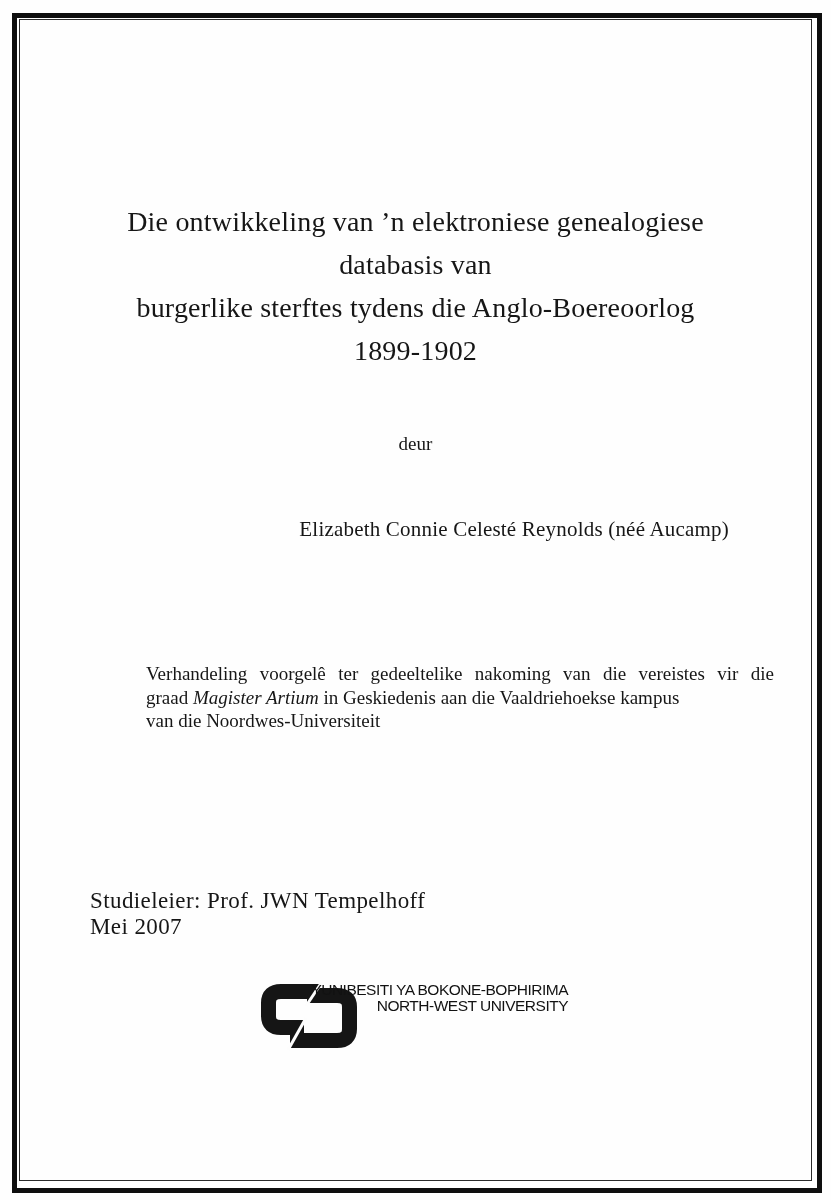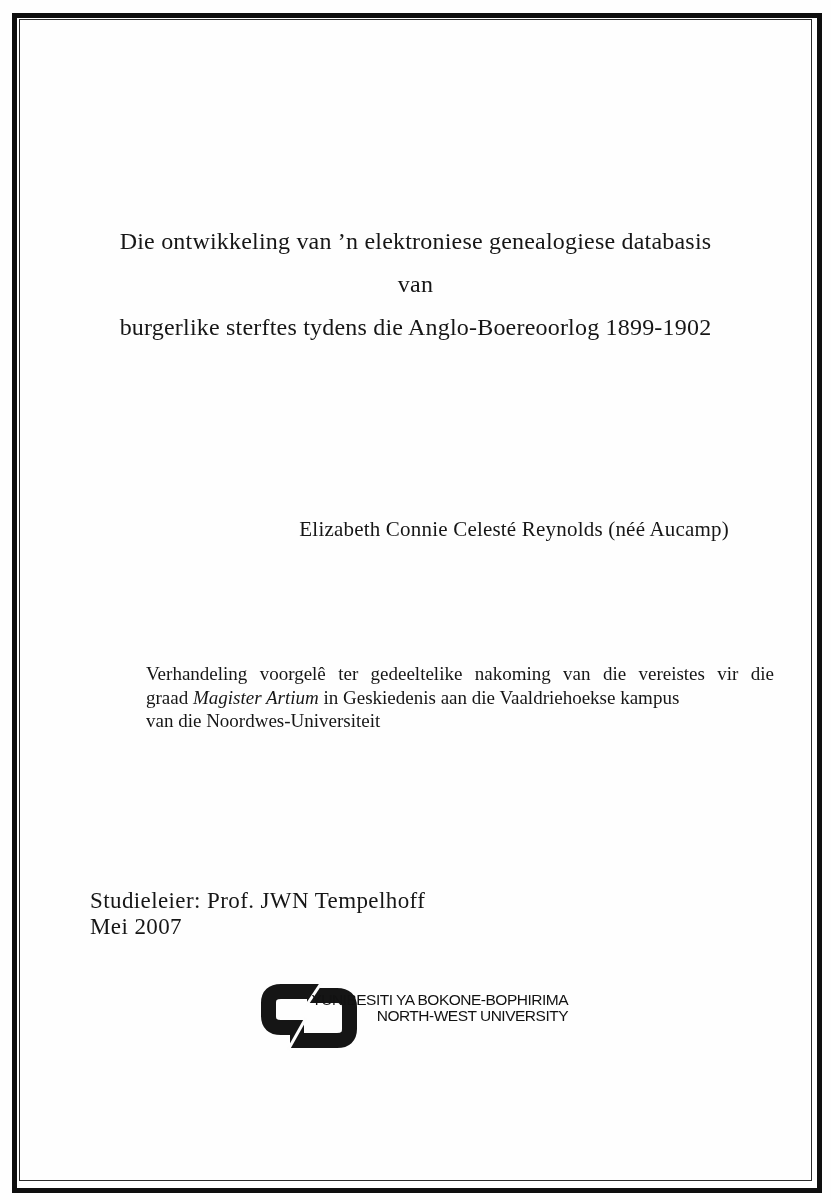--- a/index.html
+++ b/index.html
@@ -11,22 +11,22 @@
   }
   .frame-outer {
     position:absolute; left:12px; top:13px; width:810px; height:1180px;
     border:5px solid #0e0e0e; box-sizing:border-box;
   }
   .frame-inner {
     position:absolute; left:19px; top:19px; width:793px; height:1162px;
     border:1px solid #2b2b2b; box-sizing:border-box;
   }
   .title {
-    position:absolute; left:102px; top:220px; width:627px; margin:0;
-    font-size:24px; font-weight:normal; line-height:43px;
+    position:absolute; left:102px; top:200px; width:627px; margin:0;
+    font-size:28px; font-weight:normal; line-height:43px;
     text-align:center; letter-spacing:0.2px;
   }
   .tline { display:block; }
   .byline {
     position:absolute; left:102px; top:433px; width:627px;
     text-align:center; font-size:19px;
   }
   .author {
     position:absolute; left:102px; top:517px; width:627px;
     text-align:right; font-size:21px; letter-spacing:0.2px;
@@ -40,36 +40,37 @@
   .supervisor-block {
     position:absolute; left:90px; top:888px;
     font-size:23px; line-height:25.5px; letter-spacing:0.4px;
   }
   .nwu-logo { position:absolute; left:258px; top:981px; width:310px; height:72px; }
   .nwu-mark { position:absolute; left:0; top:1px; width:102px; height:70px; }
   .nwu-text {
     position:absolute; right:0; top:1px; text-align:right;
     font-family:"Liberation Sans","DejaVu Sans",sans-serif;
     font-size:15.5px; line-height:15.8px; letter-spacing:-0.5px;
-    color:#121212; white-space:nowrap;margin-top:10px;
+    color:#121212; white-space:nowrap;
   }
 </style>
 </head>
 <body>
 
 <div class="page">
 
   <div class="frame-outer"></div>
   <div class="frame-inner"></div>
 
   <h1 class="title">
     <span class="tline">Die ontwikkeling van ’n elektroniese genealogiese databasis van</span>
     <span class="tline">burgerlike sterftes tydens die Anglo-Boereoorlog 1899-1902</span>
   </h1>
 
+  <div class="byline">deur</div>
 
   <div class="author">Elizabeth Connie Celesté Reynolds (néé Aucamp)</div>
 
   <div class="submission">
     <div class="sub-line1">Verhandeling voorgelê ter gedeeltelike nakoming van die vereistes vir die</div>
     <div class="sub-line2"><span>graad </span><em class="it">Magister Artium</em><span> in Geskiedenis aan die Vaaldriehoekse kampus</span></div>
     <div class="sub-line3">van die Noordwes-Universiteit</div>
   </div>
 
   <div class="supervisor-block">

